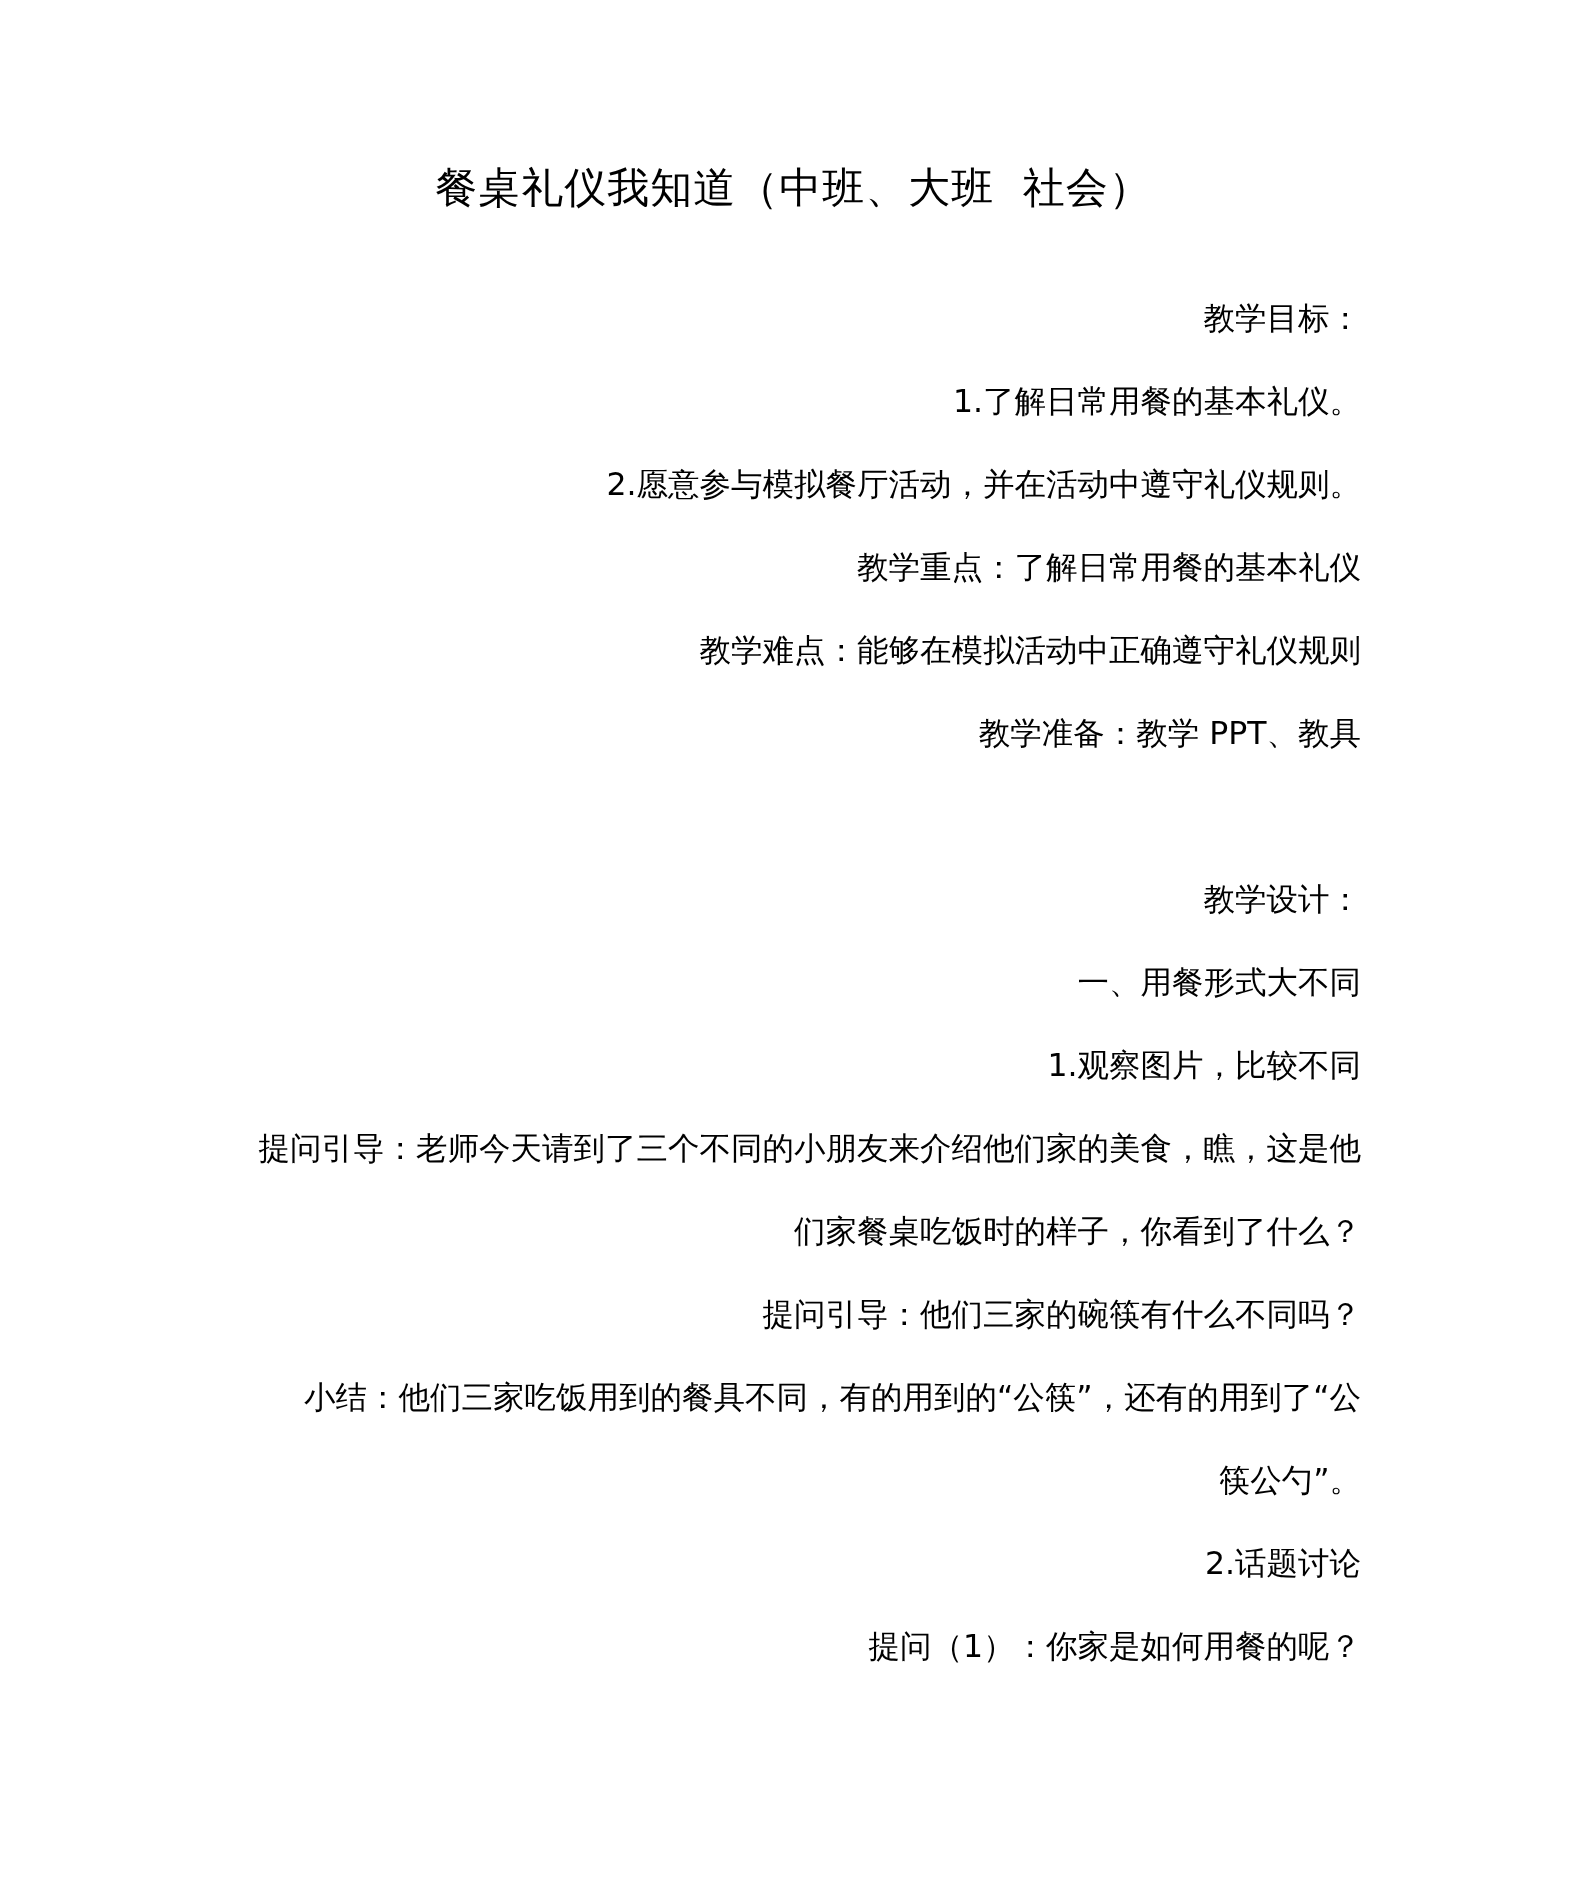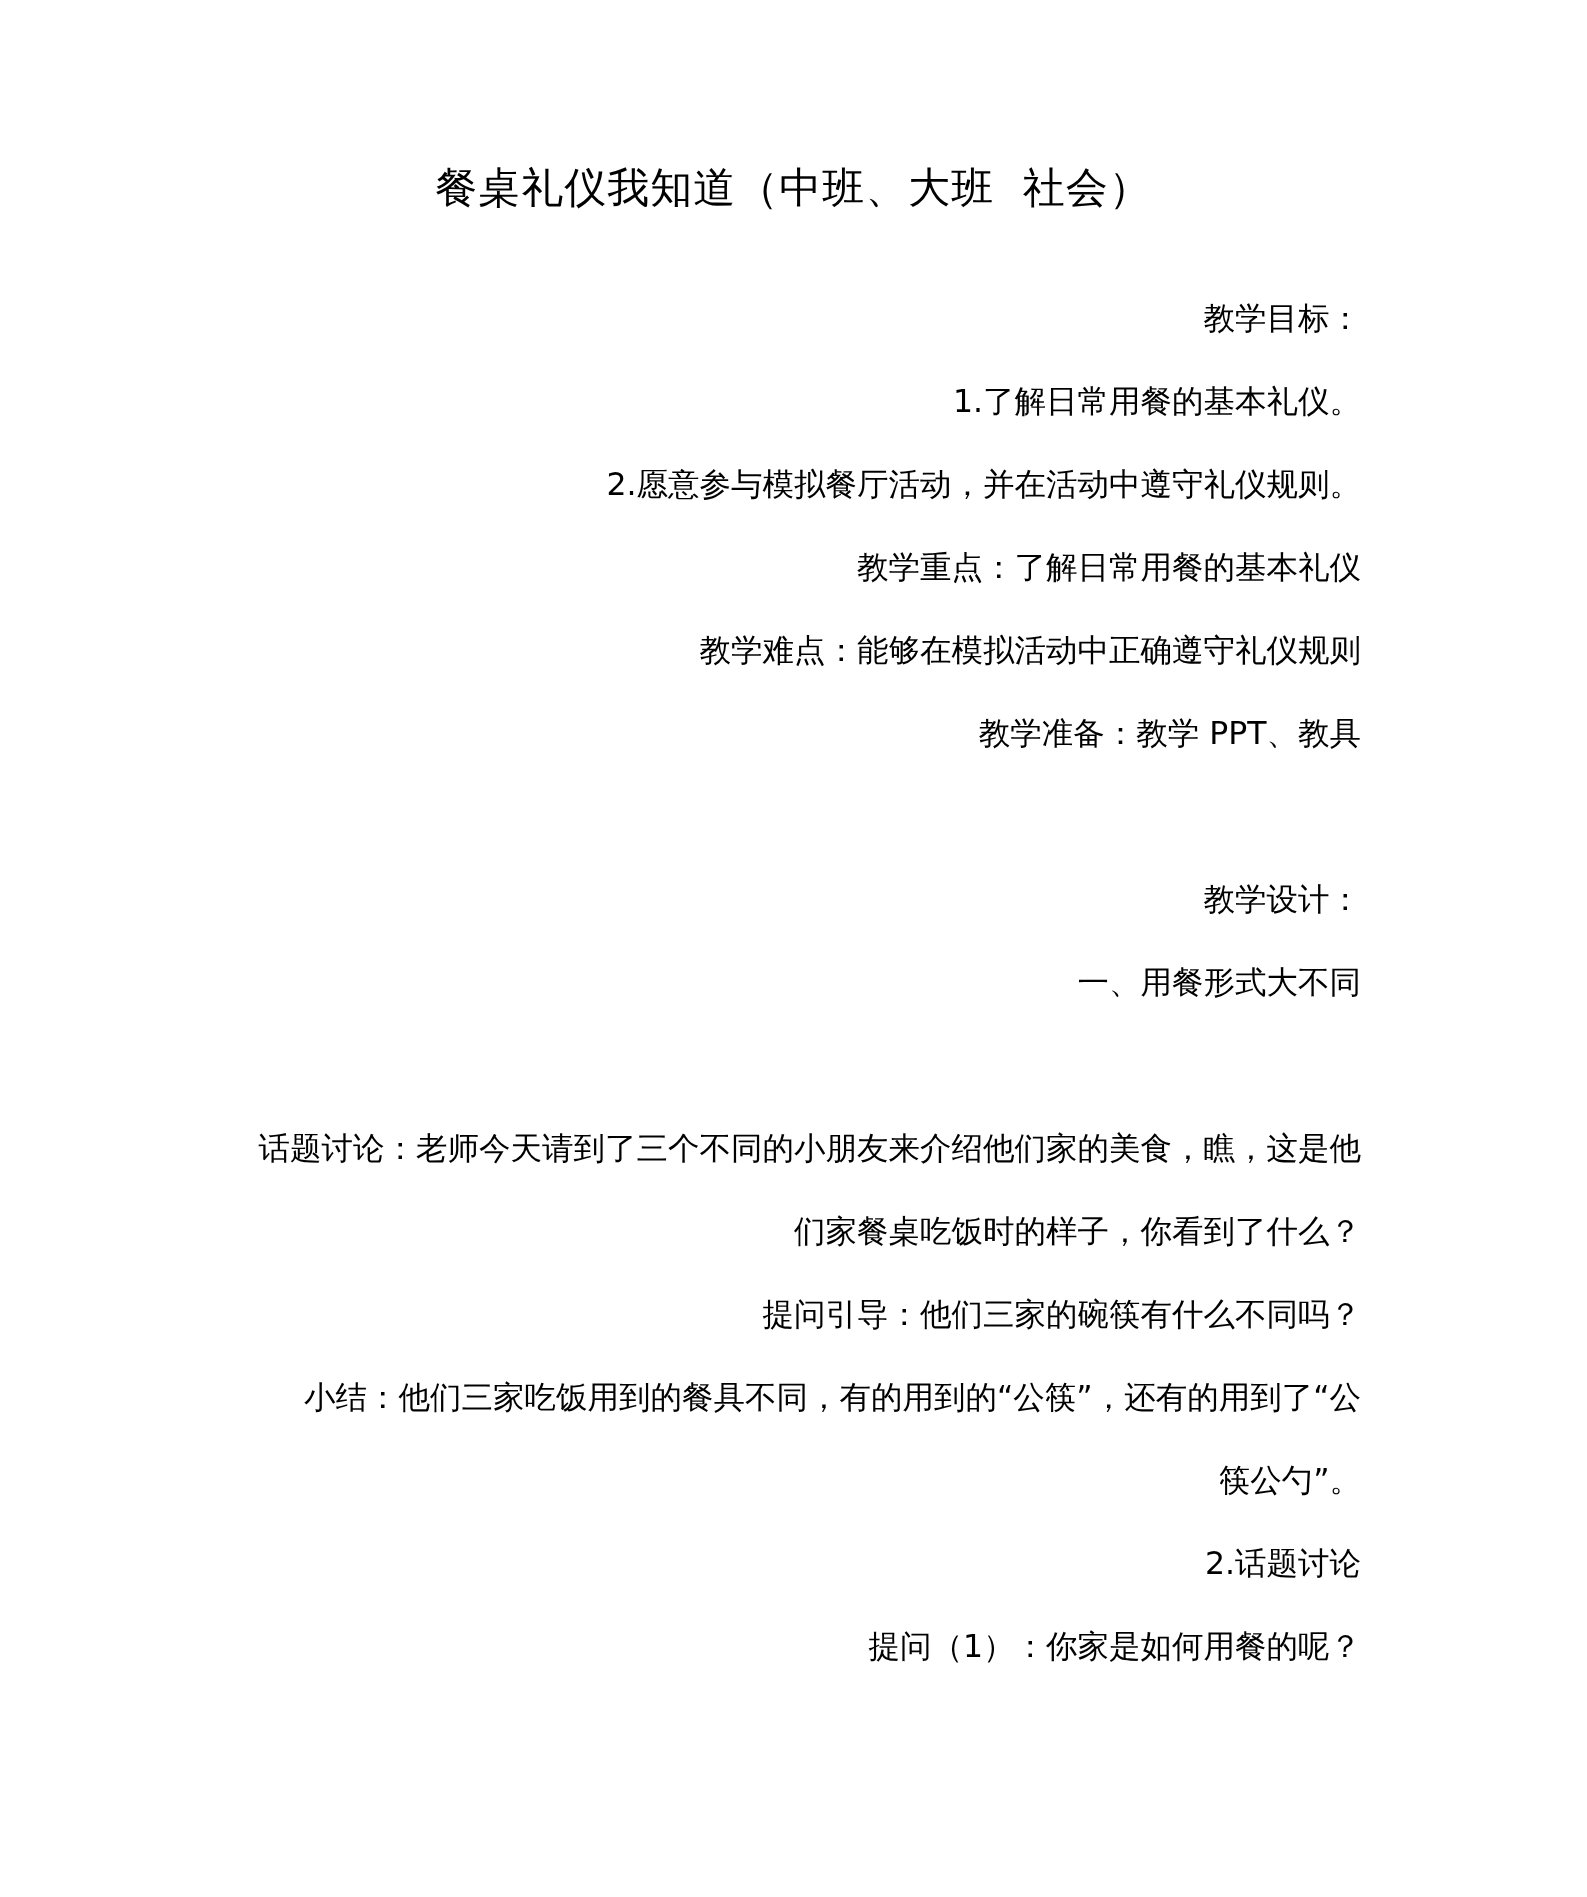--- a/index.html
+++ b/index.html
@@ -55,22 +55,23 @@
   <div class="line" style="top:288px;">教学目标：</div>
   <div class="line" style="top:371px;">1.了解日常用餐的基本礼仪。</div>
   <div class="line" style="top:454px;">2.愿意参与模拟餐厅活动，并在活动中遵守礼仪规则。</div>
 
   <div class="line" style="top:537px;">教学重点：了解日常用餐的基本礼仪</div>
   <div class="line" style="top:620px;">教学难点：能够在模拟活动中正确遵守礼仪规则</div>
   <div class="line" style="top:703px;">教学准备：教学 PPT、教具</div>
 
   <div class="line" style="top:869px;">教学设计：</div>
   <div class="line" style="top:952px;">一、用餐形式大不同</div>
+  <div class="line" style="top:1035px;">1.观察图片，比较不同</div>
 
-  <div class="line" style="top:1118px;">话题讨论：老师今天请到了三个不同的小朋友来介绍他们家的美食，瞧，这是他</div>
+  <div class="line" style="top:1118px;">提问引导：老师今天请到了三个不同的小朋友来介绍他们家的美食，瞧，这是他</div>
   <div class="line" style="top:1201px;">们家餐桌吃饭时的样子，你看到了什么？</div>
   <div class="line" style="top:1284px;">提问引导：他们三家的碗筷有什么不同吗？</div>
   <div class="line" style="top:1367px;">小结：他们三家吃饭用到的餐具不同，有的用到的“公筷”，还有的用到了“公</div>
   <div class="line" style="top:1450px;">筷公勺”。</div>
 
   <div class="line" style="top:1533px;">2.话题讨论</div>
   <div class="line" style="top:1616px;">提问（1）：你家是如何用餐的呢？</div>
 
 </div>
 

